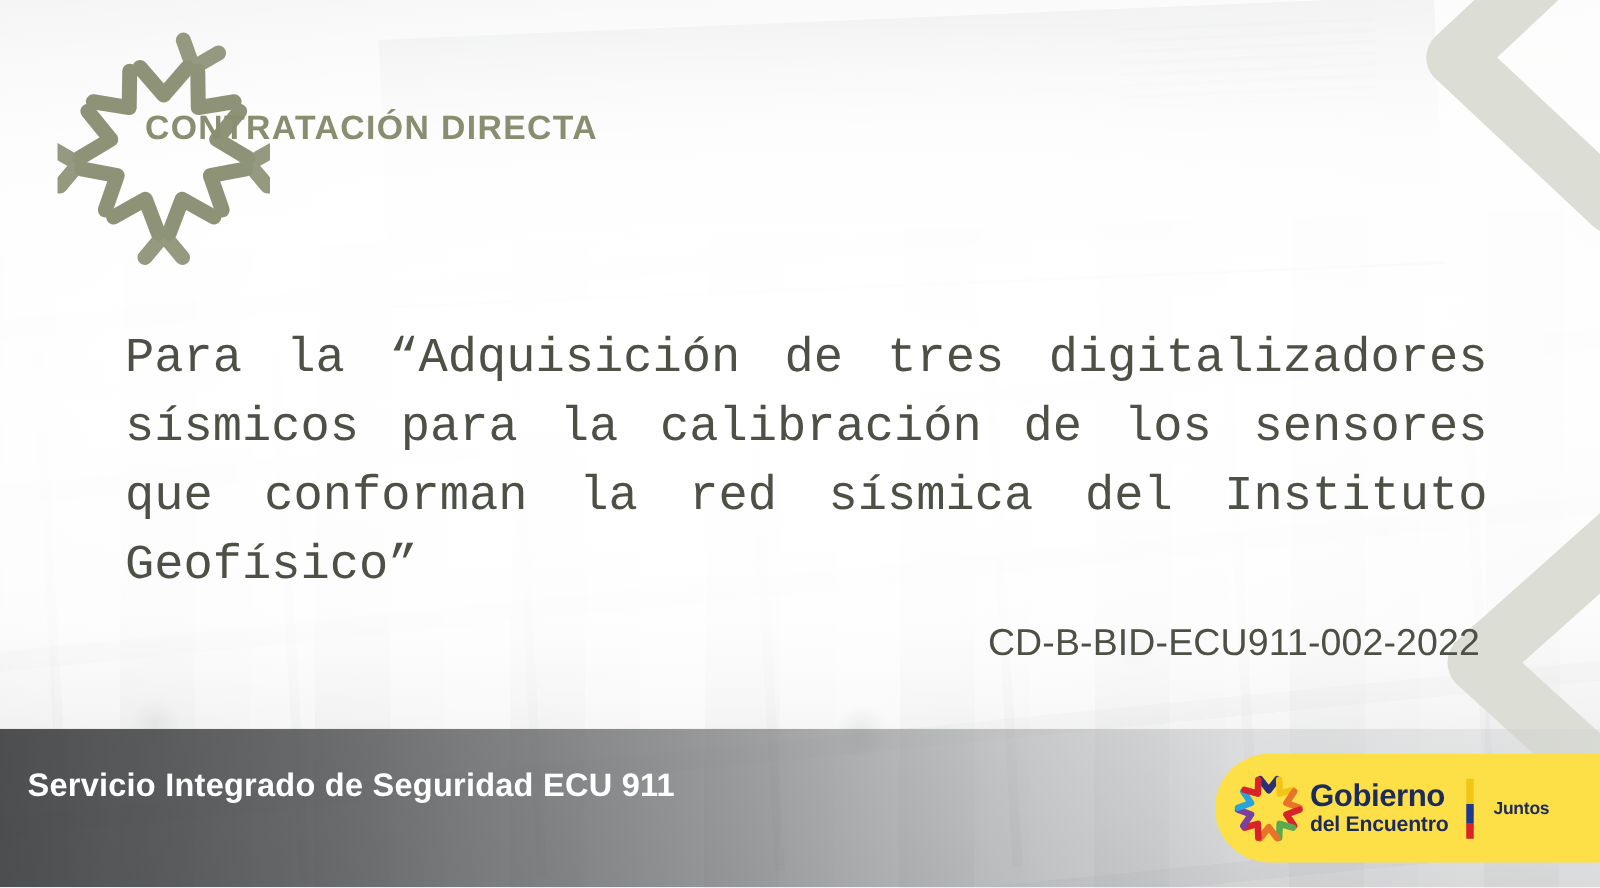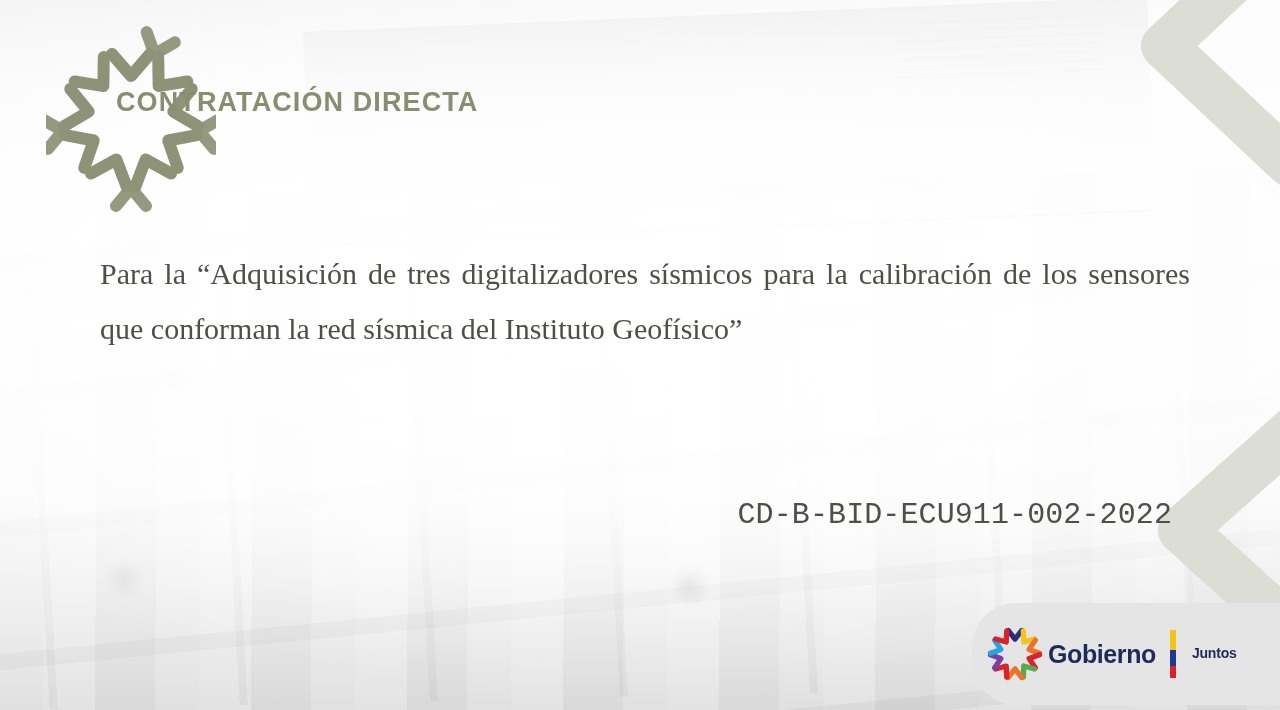--- a/index.html
+++ b/index.html
@@ -173,37 +173,37 @@
     color: #888e6f;
     font-weight: bold;
     line-height: 1.25;
     white-space: nowrap;
   }
 
   
   .body-text {
     position: absolute;
     left: 100px;
-    top: 246px;
+    top: 260px;
     width: 1090px;
-    font-family: Liberation Serif, serif;
-    font-size: 30px;
+    font-family: Liberation Mono, monospace;
+    font-size: 39px;
     line-height: 55px;
     color: #4c5045;
     font-weight: 400;
     text-align: justify;
     text-align-last: left;
   }
 
   
   .ref-code {
     position: absolute;
-    right: 108px;
+    right: 96px;
     top: 498px;
-    font-family: Liberation Mono, monospace;
+    font-family: Liberation Sans, sans-serif;
     font-size: 30px;
     letter-spacing: 0.1px;
     color: #4c5045;
     font-weight: 400;
     white-space: nowrap;
   }
 
   
   .footer {
     position: absolute;
@@ -235,22 +235,22 @@
     letter-spacing: 0.2px;
     white-space: nowrap;
   }
 
   
   .logo-panel {
     position: absolute;
     left: 972px;
     top: 603px;
     width: 308px;
-    height: 102px;
-    background: #e5e5e5;
+    height: 87px;
+    background: #fde047;
     border-radius: 44px 0 0 44px;
     display: flex;
     align-items: center;
     padding-left: 8px;
     box-sizing: border-box;
   }
   .logo-burst {
     width: 62px;
     height: 62px;
     flex: 0 0 62px;
@@ -363,20 +363,24 @@
 
     <div class="header-text">
       <div class="title-line2">CONTRATACIÓN DIRECTA</div>
     </div>
   </div>
 
   <div class="body-text">Para la “Adquisición de tres digitalizadores sísmicos para la calibración de los sensores que conforman la red sísmica del Instituto Geofísico”</div>
 
   <div class="ref-code">CD-B-BID-ECU911-002-2022</div>
 
+  <div class="footer">
+    <div class="footer-tint"></div>
+    <div class="footer-label">Servicio Integrado de Seguridad ECU 911</div>
+  </div>
 
   <div class="logo-panel">
 
     <svg class="logo-burst" viewBox="0 0 100 100" aria-hidden="true">
       <g fill="none" stroke-width="8.5" stroke-linecap="round" stroke-linejoin="round">
         <g transform="rotate(0 50 50)" stroke="#2b2f7a">
             <path d="M 39 12 L 50 26 L 61 12"></path>
           </g>
         <g transform="rotate(36 50 50)" stroke="#f3c517">
             <path d="M 39 12 L 50 26 L 61 12"></path>
@@ -403,20 +407,21 @@
             <path d="M 39 12 L 50 26 L 61 12"></path>
           </g>
         <g transform="rotate(324 50 50)" stroke="#d8232a">
             <path d="M 39 12 L 50 26 L 61 12"></path>
           </g>
       </g>
     </svg>
 
     <div class="logo-wordmark">
       <div class="logo-word-top">Gobierno</div>
+      <div class="logo-word-bottom">del Encuentro</div>
     </div>
 
     <div class="flag-divider"></div>
 
     <div class="logo-tagline">
       <div>Juntos</div>
     </div>
   </div>
 
 </div>

